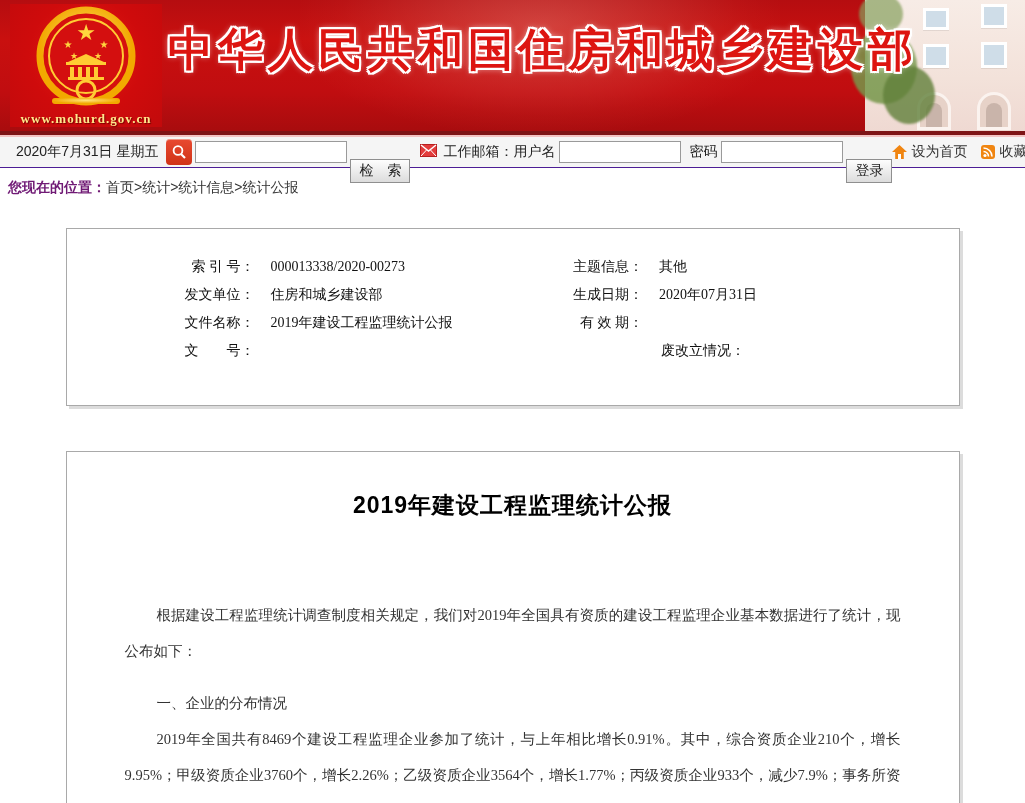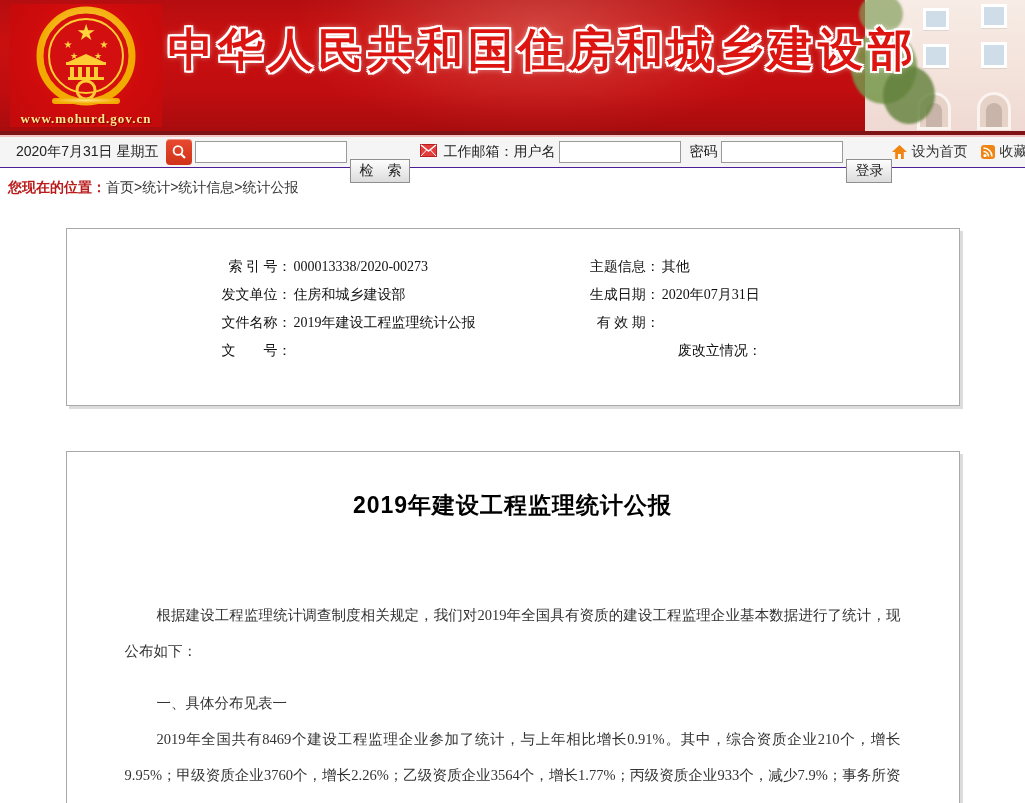--- a/index.html
+++ b/index.html
@@ -77,37 +77,37 @@
   }
   .tb-btn.search-btn { width:62px; margin-right:8px; }
   .mail-icon { margin:0 6px 0 2px; flex:0 0 auto; }
   .toolbar .lbl { margin-right:4px; }
   .toolbar .lbl.pw { margin-left:8px; }
   .tb-right { margin-left:auto; display:flex; align-items:center; gap:14px; }
   .tb-link { display:flex; align-items:center; gap:4px; cursor:pointer; color:#333; }
 
   
   .breadcrumb { padding:11px 0 0 8px; font-size:14px; }
-  .breadcrumb .bc-label { color:#b91c1c; font-weight:bold; }
+  .breadcrumb .bc-label { color:#701a75; font-weight:bold; }
   .breadcrumb .bc-trail { color:#333; }
 
   
   .panel {
     width:894px; margin:0 auto; background:#fff; border:1px solid #a9a9a9;
     box-shadow:3px 3px 0 #dcdcdc;
     font-family:"Liberation Serif","DejaVu Serif",serif;
   }
   .infobox { margin-top:31px; height:178px; padding-top:24px; }
-  .info-grid { display:grid; grid-template-columns:55% 45%; grid-auto-rows:28px;padding-left:37px; }
+  .info-grid { display:grid; grid-template-columns:55% 45%; grid-auto-rows:28px; }
   .info-cell { display:flex; font-size:14px; color:#111; align-items:center; }
   .info-cell.left { padding-left:64px; }
   .info-cell .ilabel { display:inline-block; text-align:right; white-space:pre; }
   .info-cell.left .ilabel { width:124px; }
   .info-cell.right .ilabel { width:86px; }
-  .info-cell .ivalue { margin-left:2px; white-space:nowrap; }
+  .info-cell .ivalue { margin-left:16px; white-space:nowrap; }
 
   .article { margin-top:45px; height:380px; padding:38px 58px 0; }
   .article-title { text-align:center; font-size:23px; font-weight:bold; color:#000;
     font-family:"Liberation Sans","DejaVu Sans",sans-serif; letter-spacing:1px; }
   .article-body { margin-top:76px; font-size:14.5px; color:#333; }
   .article-body p { text-indent:2.2em; line-height:36px; text-align:justify; }
   .article-body .section { margin-top:16px; }
 </style>
 </head>
 <body>
@@ -252,17 +252,17 @@
       <span class="ivalue"></span>
     </div>
     <div class="info-cell right"></div>
   </div>
 </div>
 
 <div class="panel article">
   <div class="article-title">2019年建设工程监理统计公报</div>
   <div class="article-body">
     <p>根据建设工程监理统计调查制度相关规定，我们对2019年全国具有资质的建设工程监理企业基本数据进行了统计，现公布如下：</p>
-    <p class="section">一、具体分布见表一</p>
+    <p class="section">一、企业的分布情况</p>
     <p>2019年全国共有8469个建设工程监理企业参加了统计，与上年相比增长0.91%。其中，综合资质企业210个，增长9.95%；甲级资质企业3760个，增长2.26%；乙级资质企业3564个，增长1.77%；丙级资质企业933个，减少7.9%；事务所资质企业2个，减少80%。具体分布见表一～表三：</p>
   </div>
 
 </div>
 
 </body></html>

